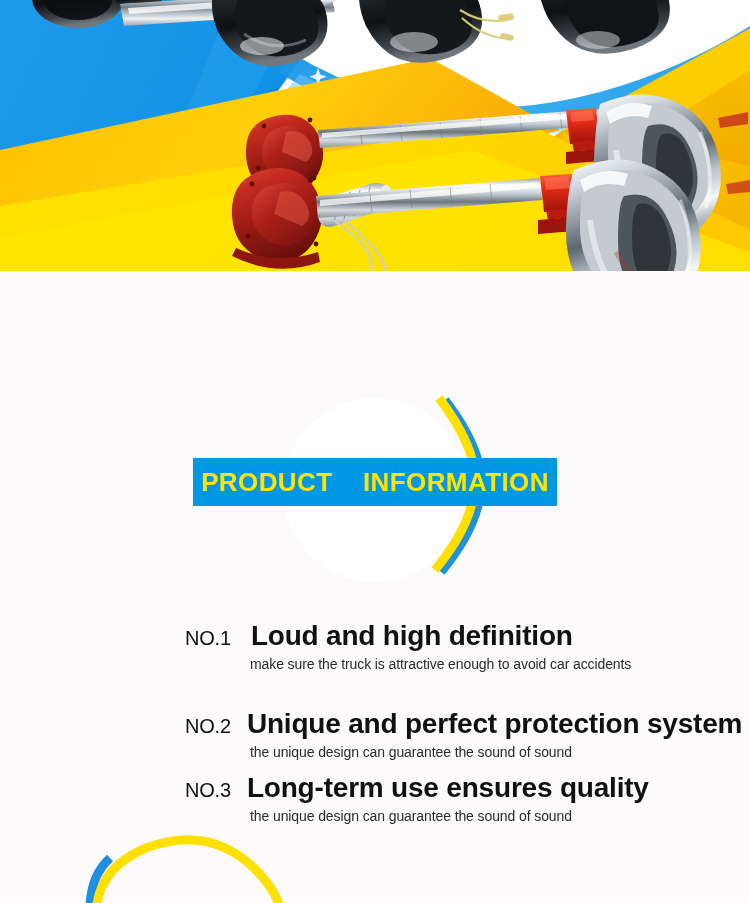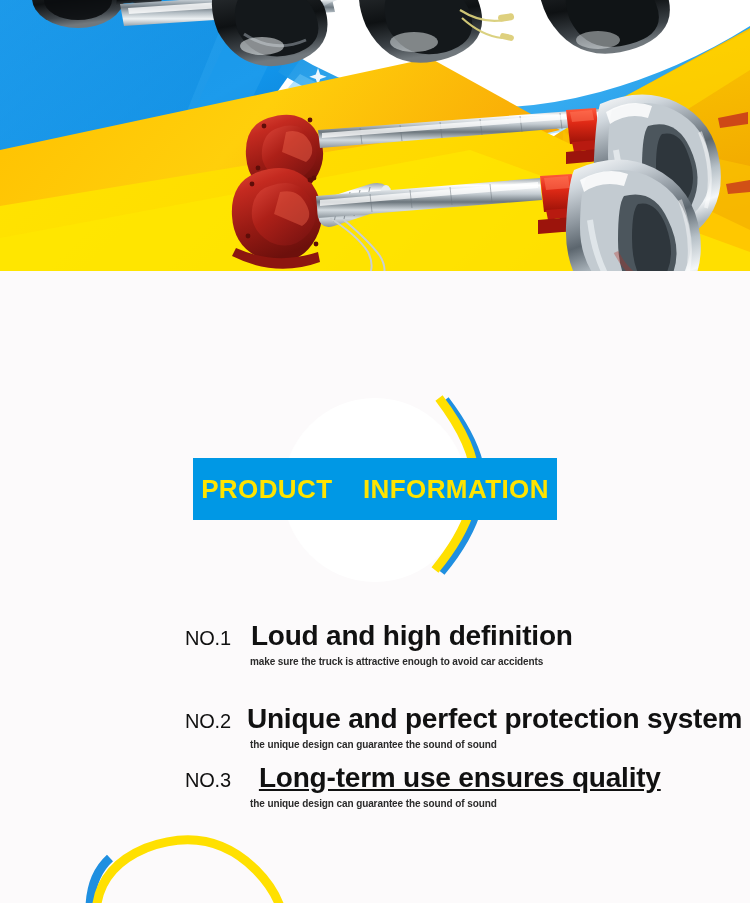--- a/index.html
+++ b/index.html
@@ -60,21 +60,21 @@
     width: 200px;
     height: 190px;
   }
   .title-arcs svg { display: block; }
 
   .title-bar {
     position: absolute;
     left: 193px;
     top: 78px;
     width: 364px;
-    height: 62px;
+    height: 48px;
     background: #0098e5;
     display: flex;
     align-items: center;
     justify-content: center;
     text-align: center;
   }
   .title-text {
     color: #ffe400;
     font-family: "Liberation Sans", sans-serif;
     font-size: 26px;
@@ -110,28 +110,27 @@
   .feature-title {
     font-size: 28px;
     font-weight: bold;
     color: #111111;
     margin-left: 20px;
     letter-spacing: -0.2px;
     flex: 0 0 auto;
   }
   .feature-sub {
     padding-left: 250px;
-    font-size: 10px;
+    font-size: 14px;
     color: #2b2b2b;
     margin-top: 4px;
     letter-spacing: -0.1px;
-    font-weight: bold;
   }
   .feature:nth-child(2) .feature-title { margin-left: 16px; margin-top: 24px; }
-  .feature:nth-child(3) .feature-title { margin-left: 28px; text-decoration: underline; }
+  .feature:nth-child(3) .feature-title { margin-left: 16px; }
 
   
   .bottom-deco {
     position: absolute;
     left: 60px;
     top: 818px;
     width: 320px;
     height: 95px;
     overflow: hidden;
   }

